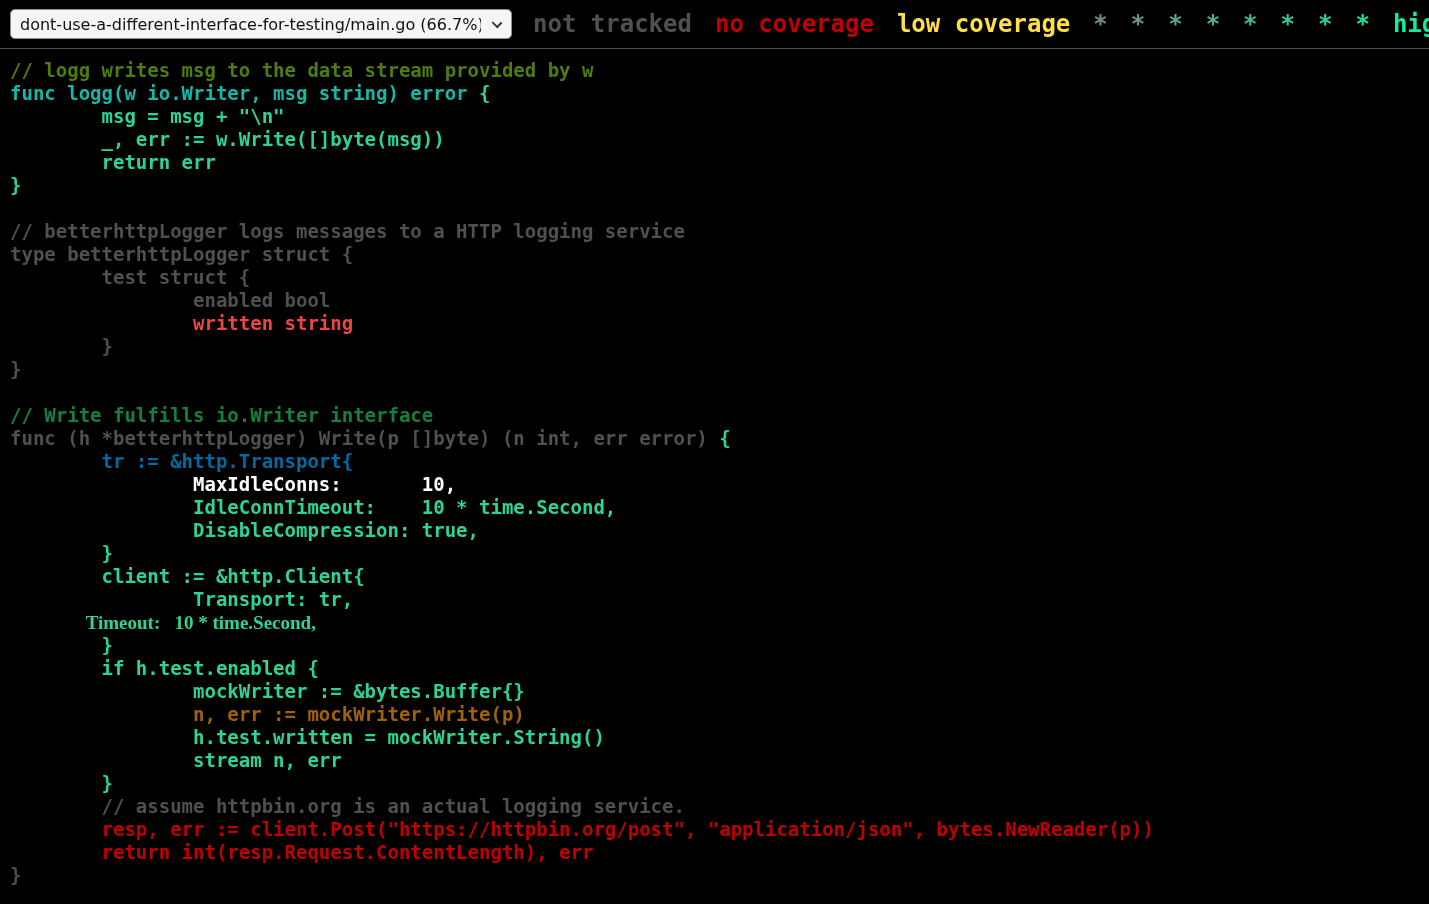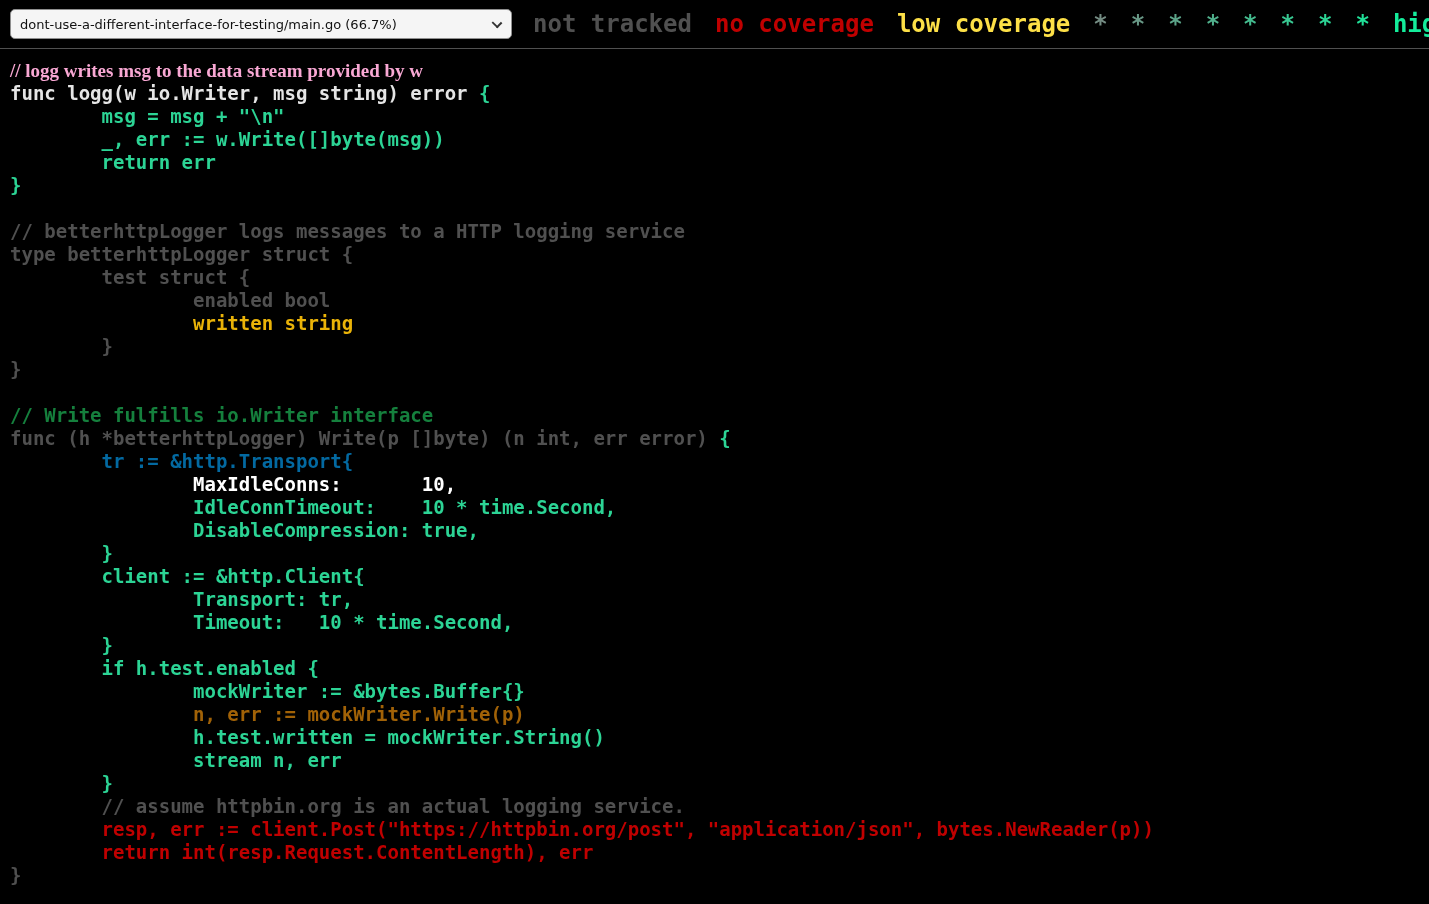--- a/index.html
+++ b/index.html
@@ -26,21 +26,21 @@
   select {
     -webkit-appearance: none;
     appearance: none;
     width: 502px;
     height: 30px;
     background: #f5f5f5;
     color: #111;
     border: 1px solid #8f8f8f;
     border-radius: 5px;
     font-family: "DejaVu Sans", "Liberation Sans", sans-serif;
-    font-size: 13px;
+    font-size: 16px;
     padding: 0 30px 0 9px;
   }
   .chevron {
     position: absolute;
     right: 11px; top: 10px;
     width: 8px; height: 8px;
     border-right: 2px solid #333;
     border-bottom: 2px solid #333;
     transform: rotate(45deg) scale(1, 0.9);
     pointer-events: none;
@@ -88,45 +88,45 @@
       <span style="color: rgb(80, 176, 140);">*</span>
       <span style="color: rgb(68, 188, 143);">*</span>
       <span style="color: rgb(56, 200, 146);">*</span>
       <span style="color: rgb(44, 212, 149);">*</span>
       <span style="color: rgb(32, 224, 152);">*</span>
       <span style="color: rgb(20, 236, 155);">high coverage</span>
     </div>
 </div>
 
 <div id="content">
-  <pre><span style="color: #f9a8d4; font-family: Liberation Serif, serif;">// logg writes msg to the data stream provided by w</span>
-<span style="color: #e5e5e5;">func logg(w io.Writer, msg string) error </span><span style="color: rgb(44, 212, 149);">{</span>
+  <pre><span style="color: #4d7c0f;">// logg writes msg to the data stream provided by w</span>
+<span style="color: #14b8a6;">func logg(w io.Writer, msg string) error </span><span style="color: rgb(44, 212, 149);">{</span>
 <span style="color: rgb(44, 212, 149);">        msg = msg + "\n"</span>
 <span style="color: rgb(44, 212, 149);">        _, err := w.Write([]byte(msg))</span>
 <span style="color: rgb(44, 212, 149);">        return err</span>
 <span style="color: rgb(44, 212, 149);">}</span>
 
 <span style="color: rgb(80, 80, 80);">// betterhttpLogger logs messages to a HTTP logging service</span>
 <span style="color: rgb(80, 80, 80);">type betterhttpLogger struct {</span>
 <span style="color: rgb(80, 80, 80);">        test struct {</span>
 <span style="color: rgb(80, 80, 80);">                enabled bool</span>
-<span style="color: #eab308;">                written string</span>
+<span style="color: #ef4444;">                written string</span>
 <span style="color: rgb(80, 80, 80);">        }</span>
 <span style="color: rgb(80, 80, 80);">}</span>
 
 <span style="color: #15803d;">// Write fulfills io.Writer interface</span>
 <span style="color: rgb(80, 80, 80);">func (h *betterhttpLogger) Write(p []byte) (n int, err error) </span><span style="color: rgb(44, 212, 149);">{</span>
 <span style="color: #0369a1;">        tr := &amp;http.Transport{</span>
 <span style="color: #ffffff;">                MaxIdleConns:       10,</span>
 <span style="color: rgb(44, 212, 149);">                IdleConnTimeout:    10 * time.Second,</span>
 <span style="color: rgb(44, 212, 149);">                DisableCompression: true,</span>
 <span style="color: rgb(44, 212, 149);">        }</span>
 <span style="color: rgb(44, 212, 149);">        client := &amp;http.Client{</span>
 <span style="color: rgb(44, 212, 149);">                Transport: tr,</span>
-<span style="color: rgb(44, 212, 149);">                Timeout:   10 * time.Second,</span>
+<span style="color: rgb(44, 212, 149); font-family: Liberation Serif, serif;">                Timeout:   10 * time.Second,</span>
 <span style="color: rgb(44, 212, 149);">        }</span>
 <span style="color: rgb(44, 212, 149);">        if h.test.enabled {</span>
 <span style="color: rgb(44, 212, 149);">                mockWriter := &amp;bytes.Buffer{}</span>
 <span style="color: #a16207;">                n, err := mockWriter.Write(p)</span>
 <span style="color: rgb(44, 212, 149);">                h.test.written = mockWriter.String()</span>
 <span style="color: rgb(44, 212, 149);">                stream n, err</span>
 <span style="color: rgb(44, 212, 149);">        }</span>
 <span style="color: rgb(80, 80, 80);">        // assume httpbin.org is an actual logging service.</span>
 <span style="color: rgb(192, 0, 0);">        resp, err := client.Post("https://httpbin.org/post", "application/json", bytes.NewReader(p))</span>
 <span style="color: rgb(192, 0, 0);">        return int(resp.Request.ContentLength), err</span>

